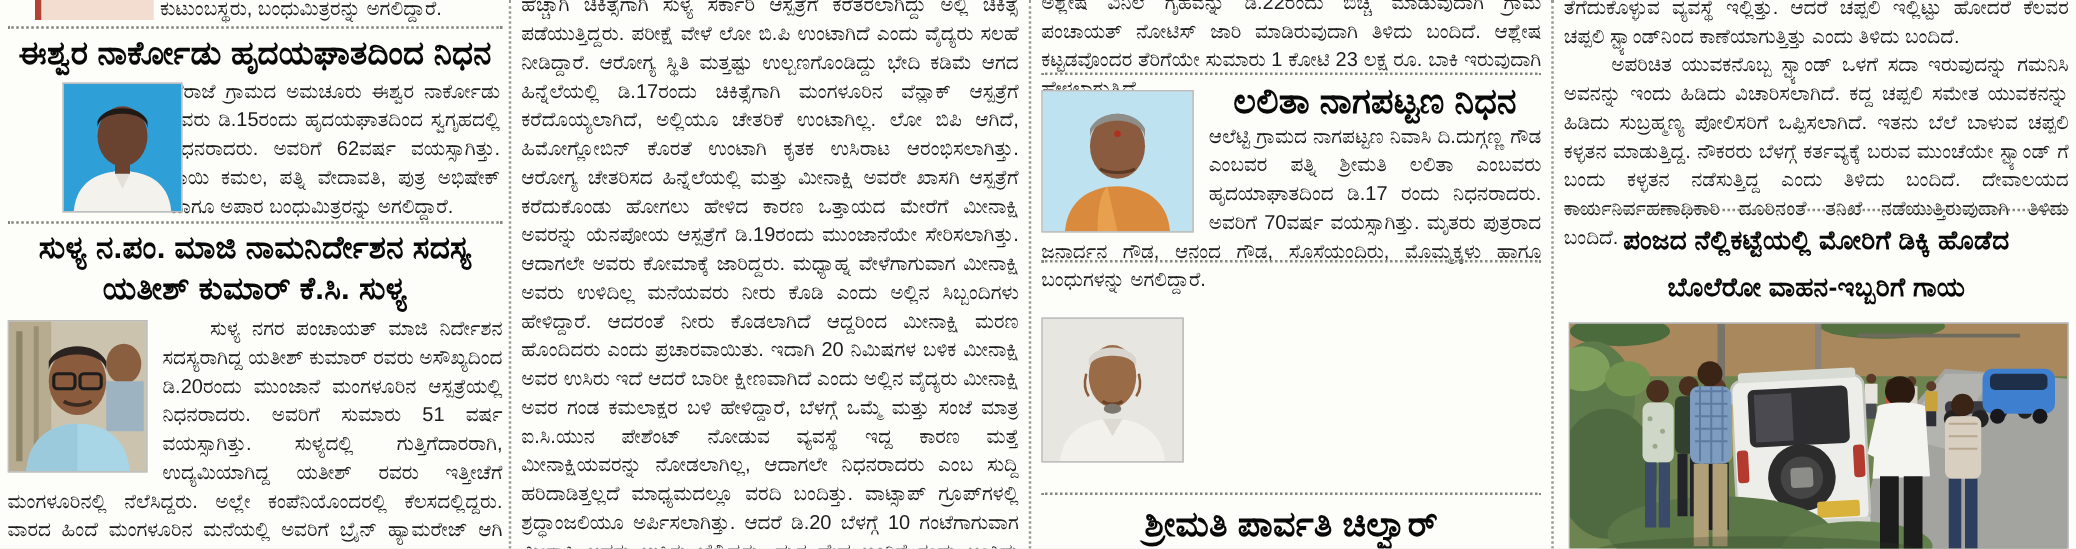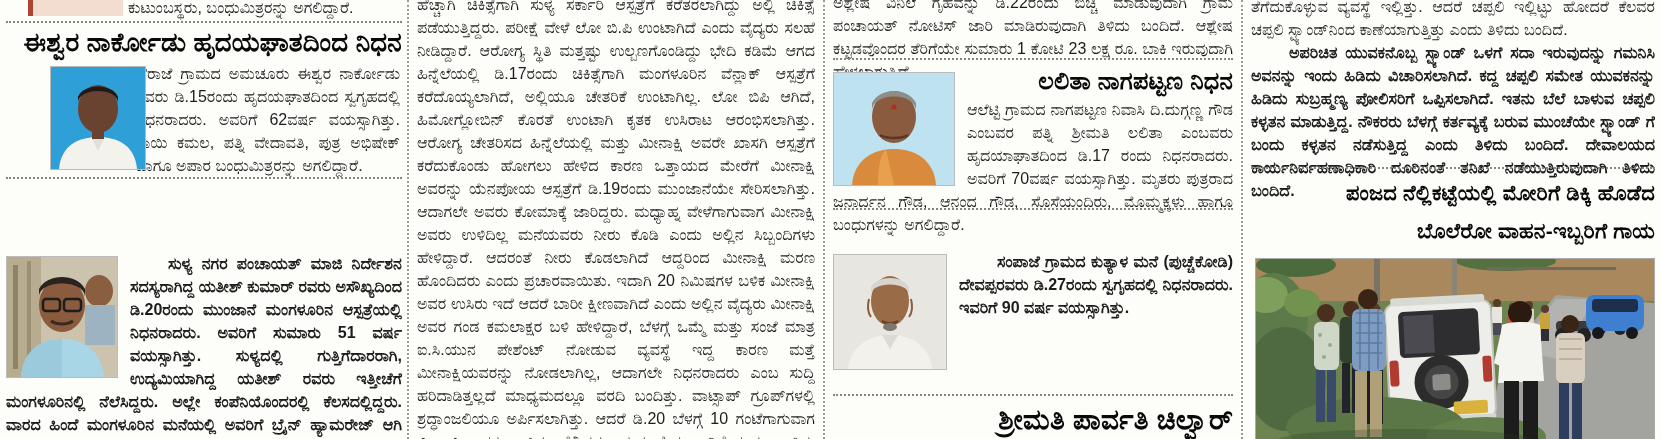--- a/index.html
+++ b/index.html
@@ -6,22 +6,22 @@
   .page{
     position:relative;width:1661px;height:439px;overflow:hidden;
     background:#fdfdfa;color:#141414;
     font-family:"Liberation Sans","DejaVu Sans",sans-serif;
     padding-left:20px;
   }
   .col{position:absolute;top:0;height:439px;overflow:hidden;}
   .vdiv{position:absolute;top:0;bottom:0;width:0;border-left:2px dotted #9a9a94;}
   .hdiv{position:absolute;left:0;right:0;height:0;border-top:2px dotted #86867e;}
   .body-text{font-size:16px;line-height:23px;text-align:justify;color:#1c1c1c;}
-  .indent{text-indent:38px;font-weight:bold;}
-  .headline{font-weight:bold;color:#090909;text-align:right;letter-spacing:.2px;}
+  .indent{text-indent:38px;}
+  .headline{font-weight:bold;color:#090909;text-align:center;letter-spacing:.2px;}
   .photo{position:relative;overflow:hidden;background:#ccc;border:1px solid #bbb;}
   .photo svg{display:block;}
   .float-photo{float:left;margin:4px 12px 3px 0;}
   .abs{position:absolute;}
   p{margin:0;}
 </style>
 </head>
 <body>
 
 <div class="page">
@@ -48,20 +48,24 @@
           <ellipse cx="47" cy="42" rx="20" ry="24" fill="#6a4330"></ellipse>
           <path d="M27,36 C27,20 67,20 67,36 L67,30 C62,16 32,16 27,30 Z" fill="#201a16"></path>
           <rect x="41" y="60" width="12" height="12" fill="#6a4330"></rect>
         </svg>
       </div>
       <p class="body-text" style="margin-right:2px">ಪೆರಾಜೆ ಗ್ರಾಮದ ಅಮಚೂರು ಈಶ್ವರ ನಾರ್ಕೋಡು ರವರು ಡಿ.15ರಂದು ಹೃದಯಘಾತದಿಂದ ಸ್ವಗೃಹದಲ್ಲಿ ನಿಧನರಾದರು. ಅವರಿಗೆ 62ವರ್ಷ ವಯಸ್ಸಾಗಿತ್ತು. ತಾಯಿ ಕಮಲ, ಪತ್ನಿ ವೇದಾವತಿ, ಪುತ್ರ ಅಭಿಷೇಕ್ ಹಾಗೂ ಅಪಾರ ಬಂಧುಮಿತ್ರರನ್ನು ಅಗಲಿದ್ದಾರೆ.</p>
     </div>
 
     <div class="hdiv" style="top:177px"></div>
 
+    <div class="abs headline" style="left:0;top:182px;width:396px;font-size:25px;line-height:33px">
+      <div>ಸುಳ್ಯ ನ.ಪಂ. ಮಾಜಿ ನಾಮನಿರ್ದೇಶನ ಸದಸ್ಯ</div>
+      <div>ಯತೀಶ್ ಕುಮಾರ್ ಕೆ.ಸಿ. ಸುಳ್ಯ</div>
+    </div>
 
     <div class="abs" style="left:0;top:252px;width:396px;height:190px">
       <div class="photo float-photo" style="width:110px;height:120px">
         <svg width="110" height="120" viewBox="0 0 110 120">
           <rect width="110" height="120" fill="#cbc3ad"></rect>
           <rect x="0" y="0" width="34" height="120" fill="#b7ac90"></rect>
           <rect x="6" y="8" width="5" height="104" fill="#8d8468"></rect>
           <rect x="20" y="4" width="4" height="110" fill="#9a9075"></rect>
           <ellipse cx="92" cy="34" rx="14" ry="16" fill="#8a5f40"></ellipse>
           <rect x="78" y="48" width="30" height="40" fill="#9db3c2"></rect>
@@ -93,41 +97,40 @@
         <svg width="120" height="112" viewBox="0 0 120 112">
           <rect width="120" height="112" fill="#bfe2f0"></rect>
           <path d="M18,112 C20,86 40,76 60,76 C80,76 100,86 102,112 Z" fill="#d98a3c"></path>
           <path d="M52,76 L60,112 L44,112 C44,94 46,82 52,76 Z" fill="#e8a04e"></path>
           <ellipse cx="60" cy="44" rx="22" ry="26" fill="#8a5b3e"></ellipse>
           <path d="M38,40 C36,18 84,18 82,40 L82,30 C74,14 46,14 38,30 Z" fill="#8d8d89"></path>
           <circle cx="60" cy="34" r="2.6" fill="#b03020"></circle>
           <path d="M46,62 C52,66 68,66 74,62" stroke="#5a3824" stroke-width="2.5" fill="none"></path>
         </svg>
       </div>
-      <div class="headline" style="font-size:24px;line-height:34px;padding-top:2px">ಲಲಿತಾ ನಾಗಪಟ್ಟಣ ನಿಧನ</div>
+      <div class="headline" style="font-size:28px;line-height:34px;padding-top:2px">ಲಲಿತಾ ನಾಗಪಟ್ಟಣ ನಿಧನ</div>
       <p class="body-text">ಆಲೆಟ್ಟಿ ಗ್ರಾಮದ ನಾಗಪಟ್ಟಣ ನಿವಾಸಿ ದಿ.ದುಗ್ಗಣ್ಣ ಗೌಡ ಎಂಬವರ ಪತ್ನಿ ಶ್ರೀಮತಿ ಲಲಿತಾ ಎಂಬವರು ಹೃದಯಾಘಾತದಿಂದ ಡಿ.17 ರಂದು ನಿಧನರಾದರು. ಅವರಿಗೆ 70ವರ್ಷ ವಯಸ್ಸಾಗಿತ್ತು. ಮೃತರು ಪುತ್ರರಾದ ಜನಾರ್ದನ ಗೌಡ, ಆನಂದ ಗೌಡ, ಸೊಸೆಯಂದಿರು, ಮೊಮ್ಮಕ್ಕಳು ಹಾಗೂ ಬಂಧುಗಳನ್ನು ಅಗಲಿದ್ದಾರೆ.</p>
     </div>
 
     <div class="hdiv" style="top:208px"></div>
 
 
     <div class="abs" style="left:0;top:250px;width:400px;height:142px">
       <div class="photo float-photo" style="width:112px;height:114px">
         <svg width="112" height="114" viewBox="0 0 112 114">
           <rect width="112" height="114" fill="#e8e6e0"></rect>
           <path d="M14,114 C16,90 36,80 56,80 C76,80 96,90 98,114 Z" fill="#f2f1ec"></path>
           <path d="M48,80 L56,94 L64,80 Z" fill="#dcdad2"></path>
           <ellipse cx="56" cy="46" rx="19" ry="25" fill="#9a6b47"></ellipse>
           <path d="M37,40 C37,26 75,26 75,40 L75,32 C68,20 44,20 37,32 Z" fill="#d8d5cf"></path>
           <path d="M35,44 C33,52 34,58 37,62 M77,44 C79,52 78,58 75,62" stroke="#8a5c3a" stroke-width="2" fill="none"></path>
           <path d="M48,66 C52,69 60,69 64,66" stroke="#6b4326" stroke-width="2.5" fill="none"></path>
           <ellipse cx="56" cy="72" rx="7" ry="4" fill="#7c7870"></ellipse>
         </svg>
       </div>
-      <p class="body-text indent">ಸಂಪಾಜೆ ಗ್ರಾಮದ ಕುತ್ಯಾಳ ಮನೆ (ಪುಚ್ಚೆಕೋಡಿ) ದೇವಪ್ಪರವರು ಡಿ.27ರಂದು ಸ್ವಗೃಹದಲ್ಲಿ ನಿಧನರಾದರು. ಇವರಿಗೆ 90 ವರ್ಷ ವಯಸ್ಸಾಗಿತ್ತು.</p>
     </div>
 
     <div class="hdiv" style="top:394px"></div>
 
     <div class="abs headline" style="left:0;top:400px;width:400px;font-size:28px;line-height:40px">ಶ್ರೀಮತಿ ಪಾರ್ವತಿ ಚಿಲ್ವಾರ್</div>
   </div>
 
   <div class="col" style="left:1251px;width:404px">
 
     <div class="abs" style="left:0;top:-5px;width:404px">

